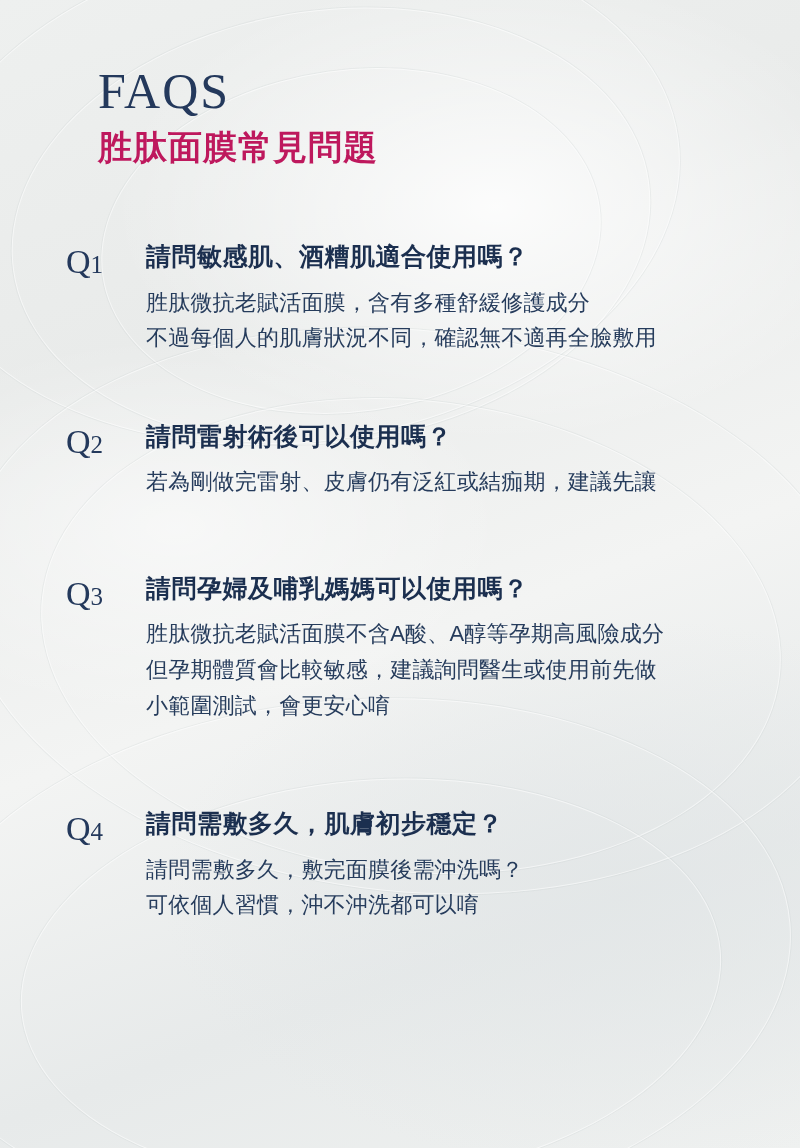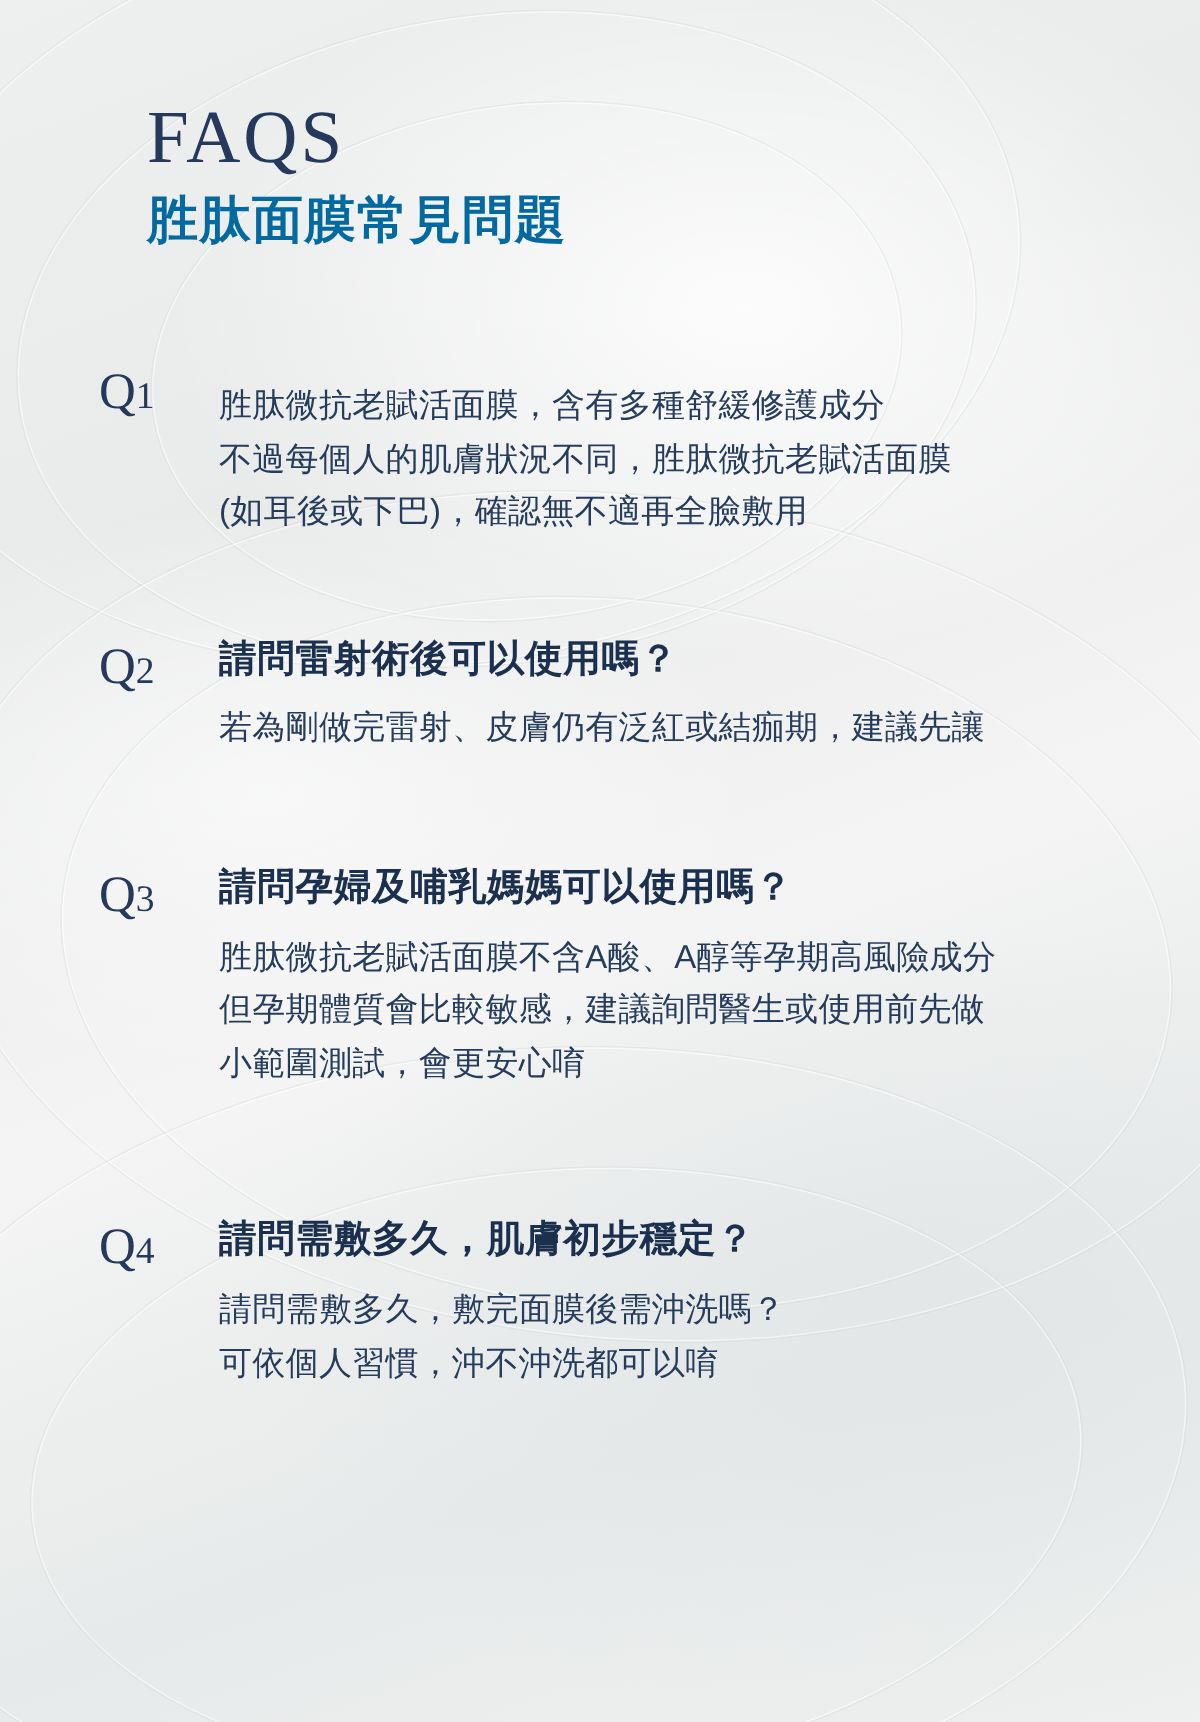--- a/index.html
+++ b/index.html
@@ -56,21 +56,21 @@
     font-family: "Liberation Serif", "DejaVu Serif", serif;
     font-size: 50px;
     letter-spacing: 2px;
     color: #24395c;
     line-height: 1;
     font-weight: 400;
   }
   .sub-title {
     font-size: 34px;
     font-weight: bold;
-    color: #0369a1;
+    color: #be185d;
     margin-top: 12px;
     letter-spacing: 1px;
     line-height: 1.15;
   }
 
   .faq-list {
     position: absolute;
     left: 0;
     top: 240px;
     width: 676px;
@@ -135,24 +135,24 @@
   <div class="header">
     <div class="faqs-title">FAQS</div>
     <div class="sub-title">胜肽面膜常見問題</div>
   </div>
 
   <div class="faq-list">
 
     <div class="faq-item">
       <div class="q-label"><span>Q</span><span class="sub">1</span></div>
       <div class="q-body">
+        <div class="q-question">請問敏感肌、酒糟肌適合使用嗎？</div>
         <div class="q-answer">
           <div>胜肽微抗老賦活面膜，含有多種舒緩修護成分</div>
-          <div>不過每個人的肌膚狀況不同，胜肽微抗老賦活面膜</div>
-          <div>(如耳後或下巴)，確認無不適再全臉敷用</div>
+          <div>不過每個人的肌膚狀況不同，確認無不適再全臉敷用</div>
         </div>
       </div>
     </div>
 
     <div class="gap-1"></div>
 
     <div class="faq-item">
       <div class="q-label"><span>Q</span><span class="sub">2</span></div>
       <div class="q-body">
         <div class="q-question">請問雷射術後可以使用嗎？</div>

